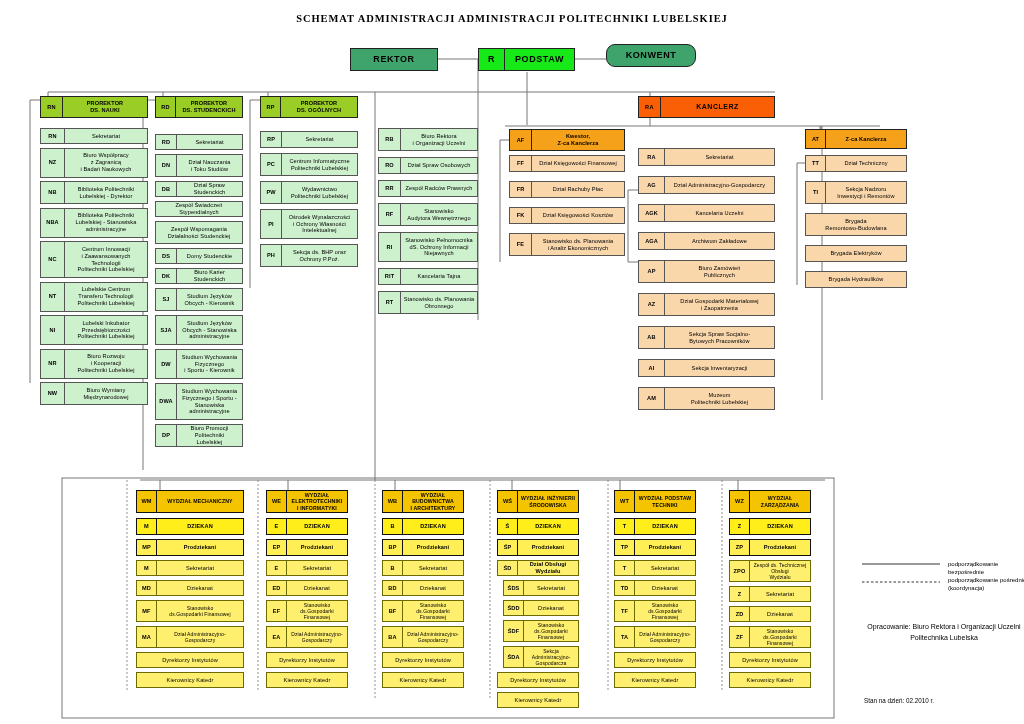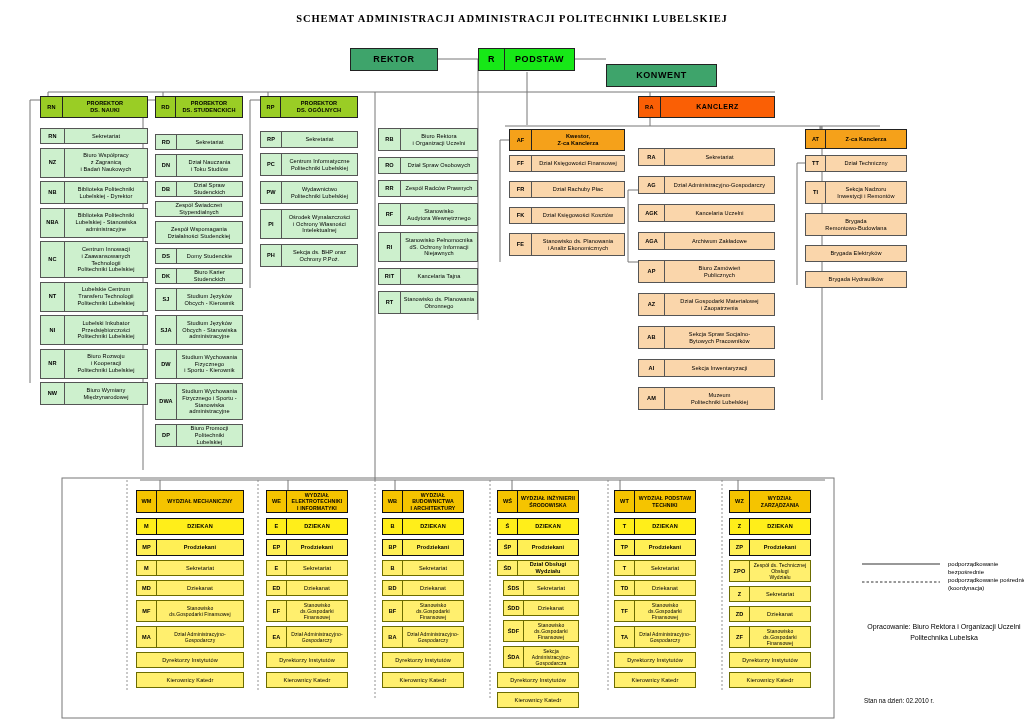--- a/index.html
+++ b/index.html
@@ -152,21 +152,21 @@
 
   <div class="box senat" style="left:350px;top:48px;width:88px;height:23px;">
     <span class="lbl">REKTOR</span>
   </div>
 
   <div class="box rektor" style="left:478px;top:48px;width:97px;height:23px;">
     <span class="code" style="width:26px;">R</span>
     <span class="lbl">PODSTAW</span>
   </div>
 
-  <div class="box senat" style="left:606px;top:64px;width:111px;height:23px;">
+  <div class="box senat" style="left:606px;top:44px;width:90px;height:23px;border-radius:9px;">
     <span class="lbl">KONWENT</span>
   </div>
 
   <div class="box pro-head" style="left:40px;top:96px;width:108px;height:22px;">
     <span class="code" style="width:22px;">RN</span>
     <span class="lbl">
       <span style="display:block">
         <span>PROREKTOR</span><br>
         <span>DS. NAUKI</span>
       </span>

